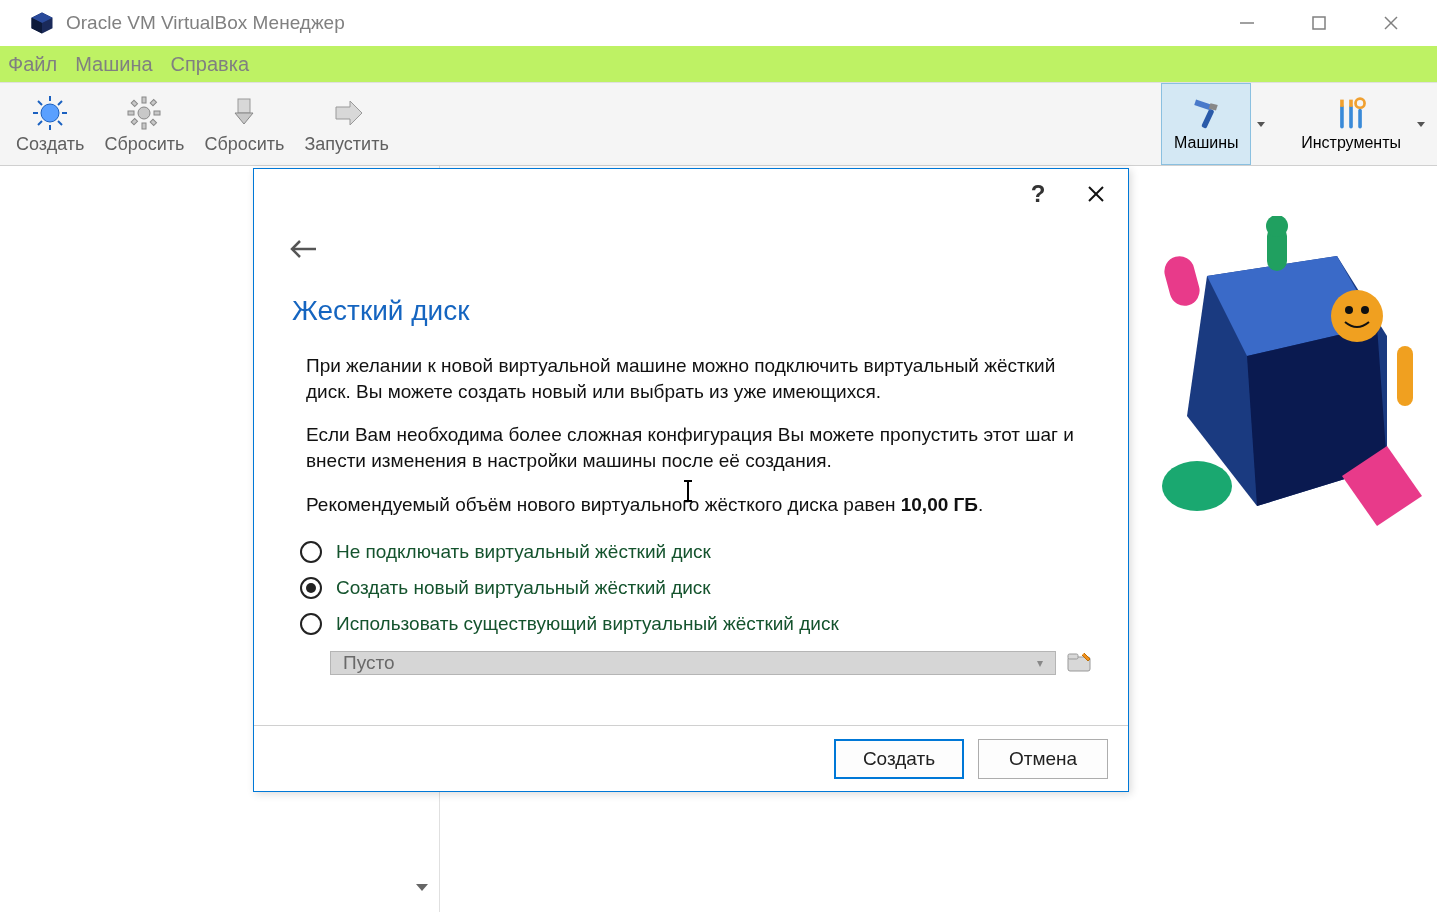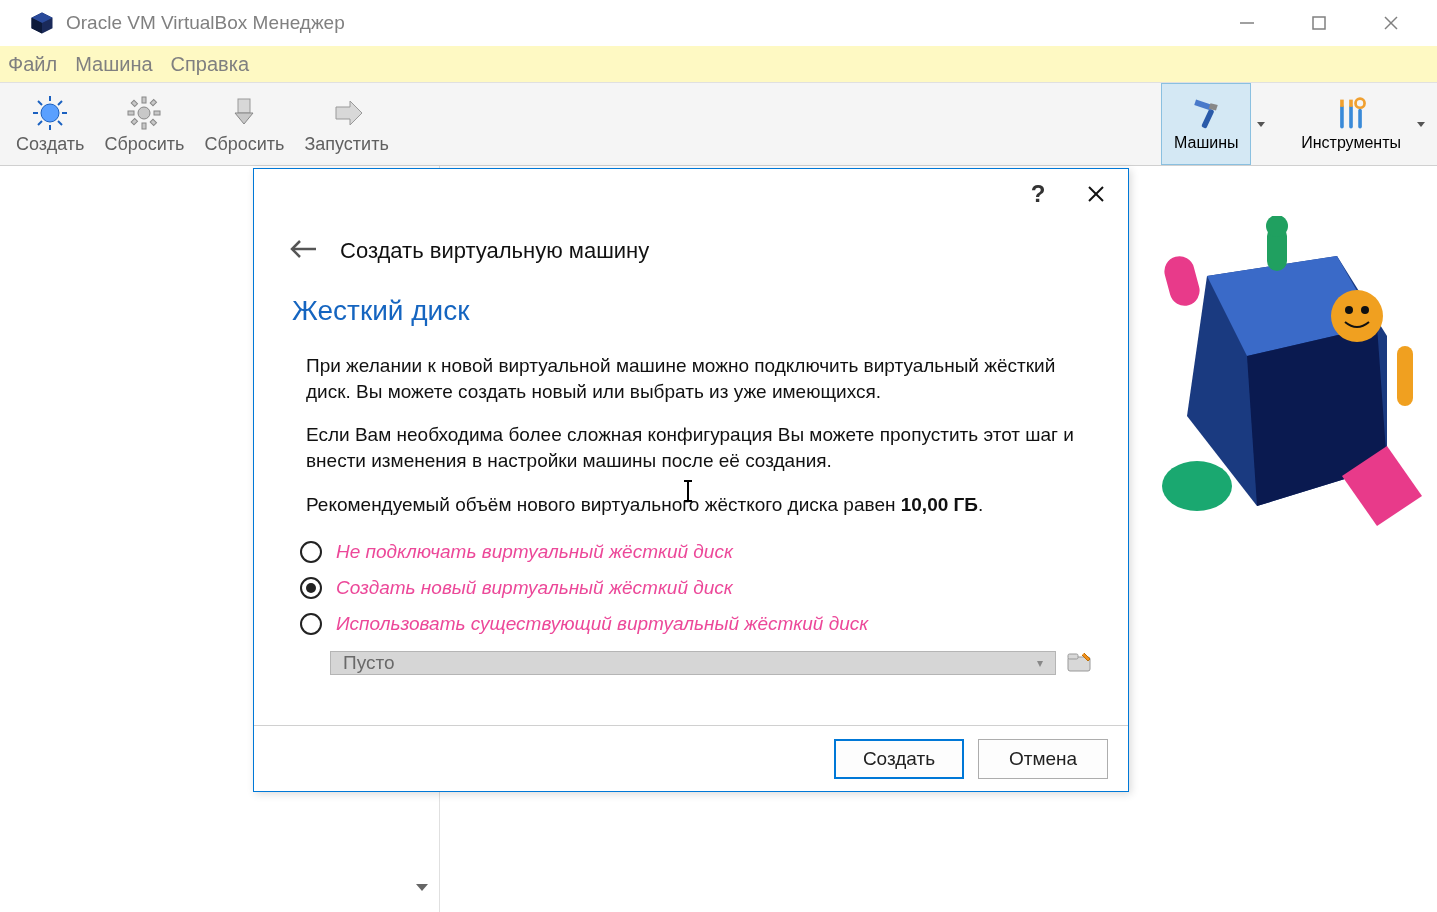--- a/index.html
+++ b/index.html
@@ -6,21 +6,21 @@
 body { width: 1437px; height: 912px; background: #fff; overflow: hidden; position: relative; }
 
 
 .titlebar { height: 46px; display: flex; align-items: center; padding: 0 28px; background: #fff; }
 .titlebar .app-icon { width: 28px; height: 28px; margin-right: 10px; }
 .titlebar .title { font-size: 19px; color: #808080; flex: 1; }
 .titlebar .win-controls { display: flex; gap: 36px; }
 .titlebar .win-btn { width: 36px; height: 36px; display: flex; align-items: center; justify-content: center; color: #808080; }
 
 
-.menubar { height: 36px; display: flex; align-items: center; padding: 0 8px; gap: 18px; background: #fef9c3; }
+.menubar { height: 36px; display: flex; align-items: center; padding: 0 8px; gap: 18px; background: #bef264; }
 .menubar .menu-item { font-size: 20px; color: #808080; }
 
 
 .toolbar { height: 84px; background: #f5f5f5; border-top: 1px solid #e0e0e0; border-bottom: 1px solid #d0d0d0; display: flex; align-items: stretch; padding: 0 6px; position: relative; }
 .tool-btn { display: flex; flex-direction: column; align-items: center; justify-content: center; padding: 4px 10px; min-width: 68px; }
 .tool-btn .lbl { font-size: 18px; color: #606060; margin-top: 2px; }
 .tool-icon { width: 38px; height: 38px; display: flex; align-items: center; justify-content: center; }
 .toolbar-right { margin-left: auto; display: flex; align-items: stretch; }
 .tool-right-btn { display: flex; flex-direction: column; align-items: center; justify-content: center; padding: 16px 10px; min-width: 90px; position: relative; }
 .tool-right-btn.active { background: #d4e8f4; border: 1px solid #8ac0e0; }
@@ -44,21 +44,21 @@
 .breadcrumb-row { display: flex; align-items: center; gap: 22px; margin-bottom: 28px; }
 .back-arrow { font-size: 28px; color: #555; }
 .breadcrumb-title { font-size: 22px; color: #111; }
 .section-title { font-size: 28px; color: #1565c0; margin-bottom: 26px; margin-left: 4px; }
 .desc { font-size: 19px; color: #111; margin-left: 18px; margin-bottom: 18px; line-height: 1.35; }
 .desc .bold { font-weight: 700; }
 .radio-list { margin-left: 12px; display: flex; flex-direction: column; gap: 14px; margin-top: 6px; }
 .radio-item { display: flex; align-items: center; gap: 14px; }
 .radio { width: 22px; height: 22px; border: 2px solid #222; border-radius: 50%; display: flex; align-items: center; justify-content: center; flex-shrink: 0; }
 .radio .dot { width: 10px; height: 10px; border-radius: 50%; background: #222; }
-.radio-label { font-size: 19px; color: #ec4899; font-style: italic; }
+.radio-label { font-size: 19px; color: #14532d; }
 .select-row { margin-left: 42px; margin-top: 16px; display: flex; align-items: center; gap: 10px; }
 .select-box { flex: 1; height: 24px; background: #d6d6d6; border: 1px solid #b5b5b5; display: flex; align-items: center; padding: 0 12px; color: #6a6a6a; font-size: 19px; position: relative; }
 .select-box .caret { margin-left: auto; font-size: 12px; color: #888; }
 .browse-icon { width: 28px; height: 24px; }
 .modal-footer { height: 66px; border-top: 1px solid #d0d0d0; display: flex; align-items: center; justify-content: flex-end; gap: 14px; padding: 0 20px; }
 .btn { min-width: 130px; height: 40px; border: 1px solid #adadad; background: #fdfdfd; font-size: 19px; color: #222; display: flex; align-items: center; justify-content: center; }
 .btn.primary { border: 2px solid #0078d7; }
 
 
 .text-cursor { position: absolute; width: 14px; height: 26px; pointer-events: none; }
@@ -232,21 +232,20 @@
     </span>
   </div>
   <div class="modal-body">
     <div class="breadcrumb-row">
       <span class="back-arrow">
         <svg width="30" height="22" viewBox="0 0 30 22">
             <line x1="4" y1="11" x2="28" y2="11" stroke="#555" stroke-width="2.5"></line>
             <polyline points="12,3 4,11 12,19" fill="none" stroke="#555" stroke-width="2.5"></polyline>
           </svg>
       </span>
-      <span class="breadcrumb-title">Создать виртуальную машину</span>
     </div>
     <div class="section-title">Жесткий диск</div>
     <div class="desc">При желании к новой виртуальной машине можно подключить виртуальный жёсткий диск. Вы можете создать новый или выбрать из уже имеющихся.</div>
     <div class="desc">Если Вам необходима более сложная конфигурация Вы можете пропустить этот шаг и внести изменения в настройки машины после её создания.</div>
     <div class="desc">
       <span>Рекомендуемый объём нового виртуального жёсткого диска равен </span><span class="bold">10,00 ГБ</span><span>.</span>
     </div>
 
     <div class="radio-list">
       <div class="radio-item">

